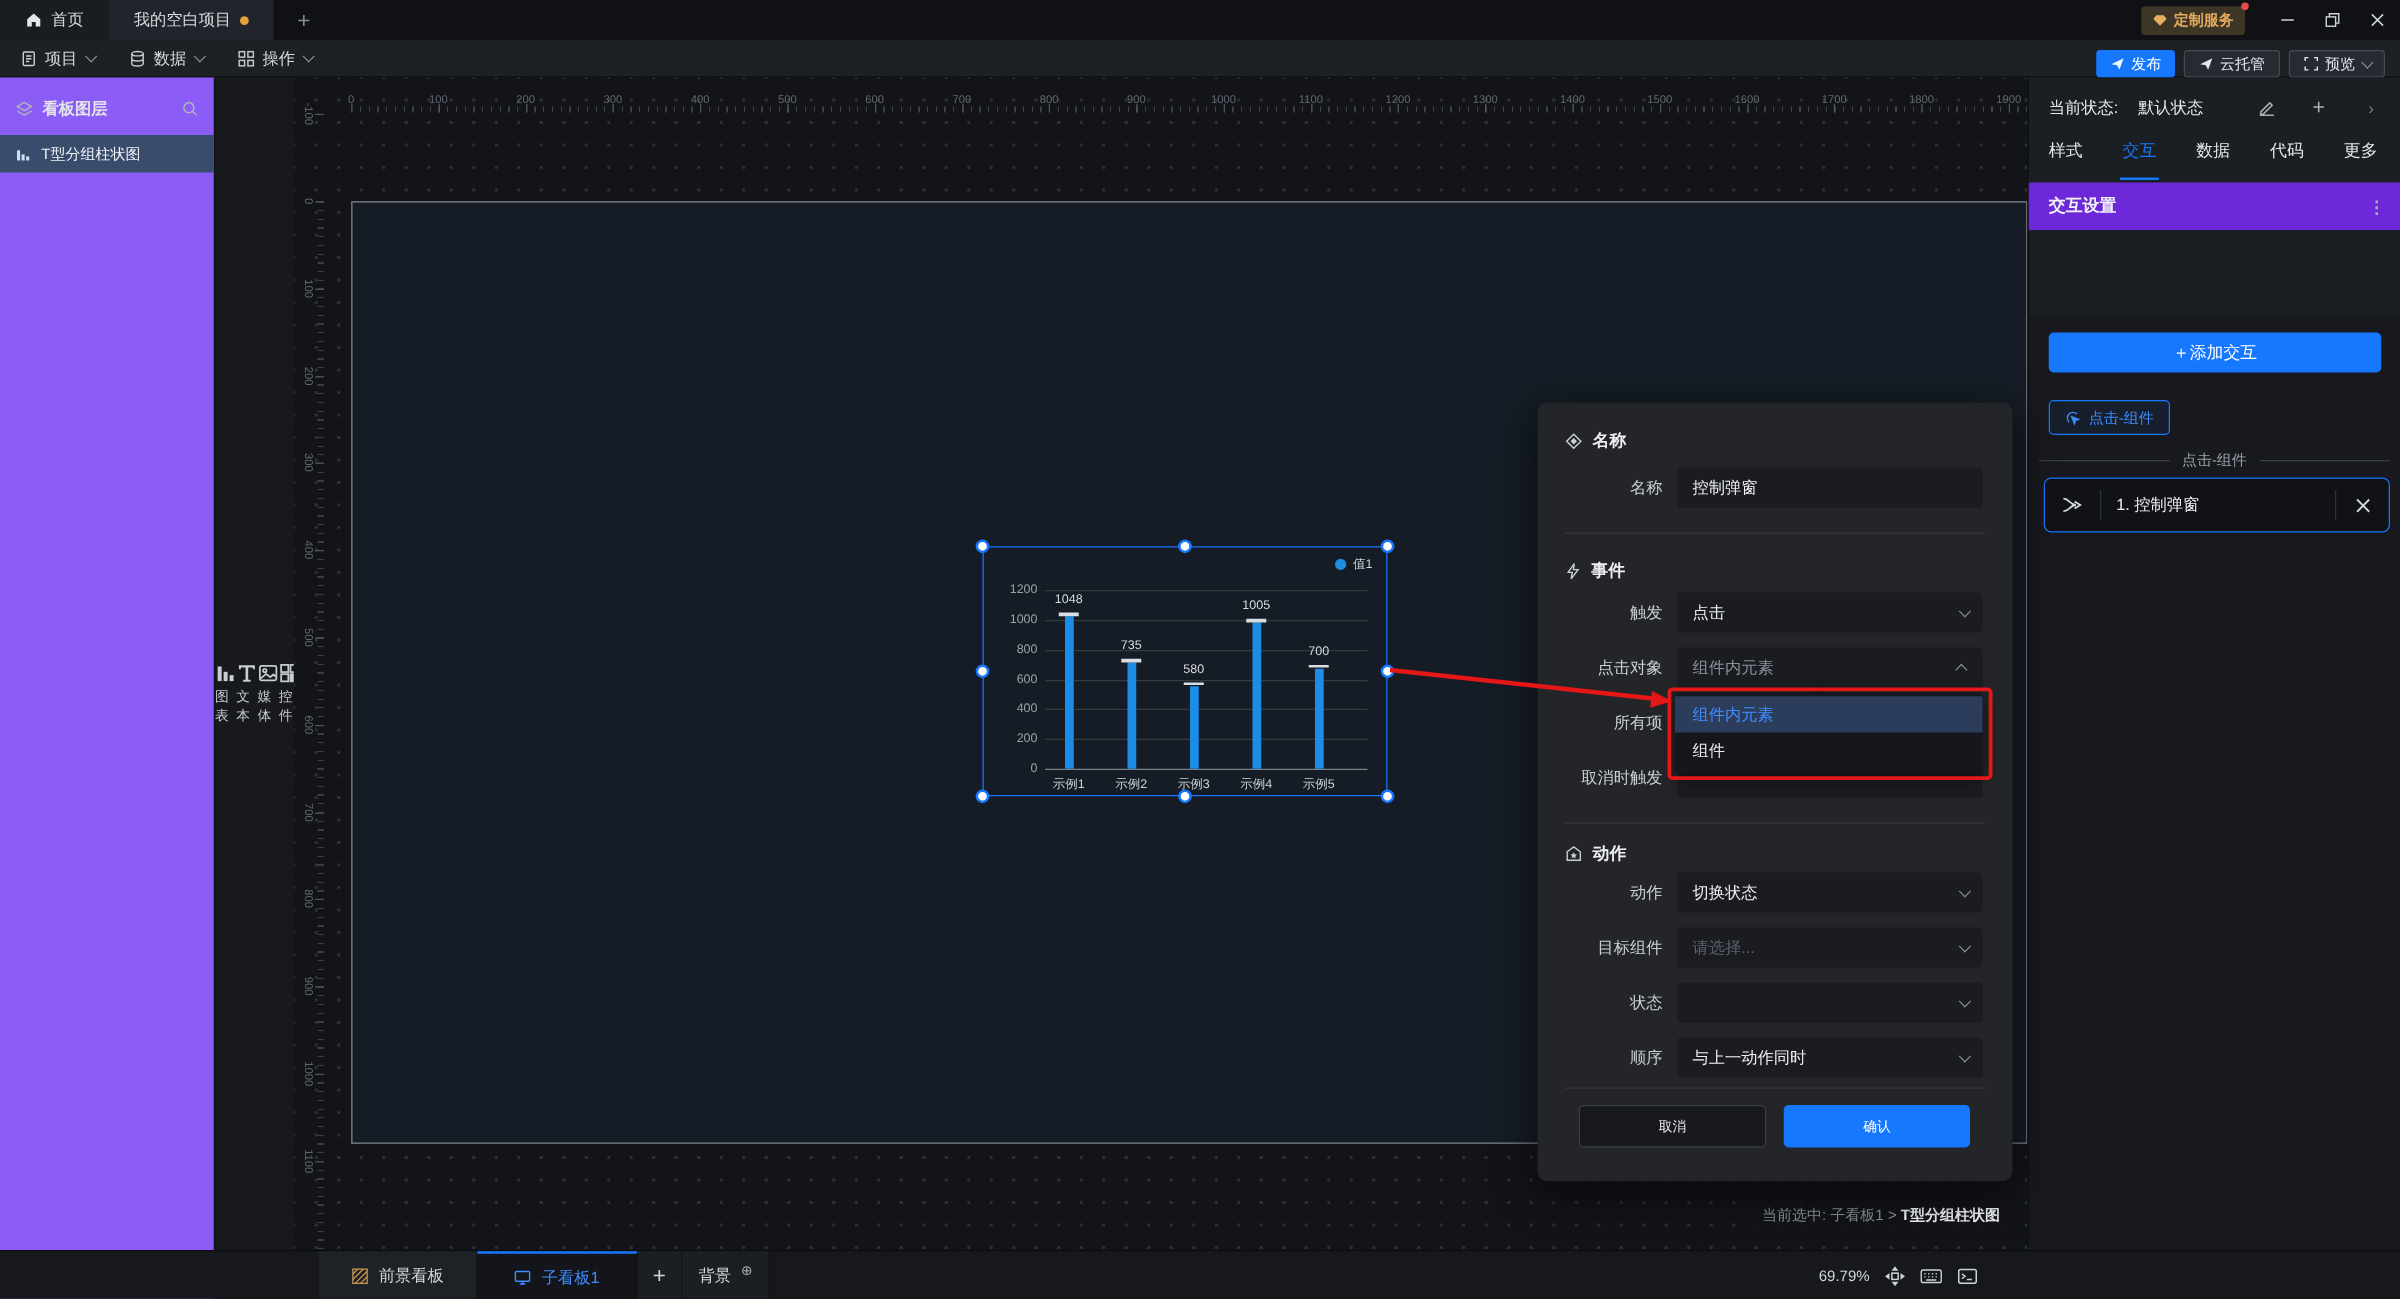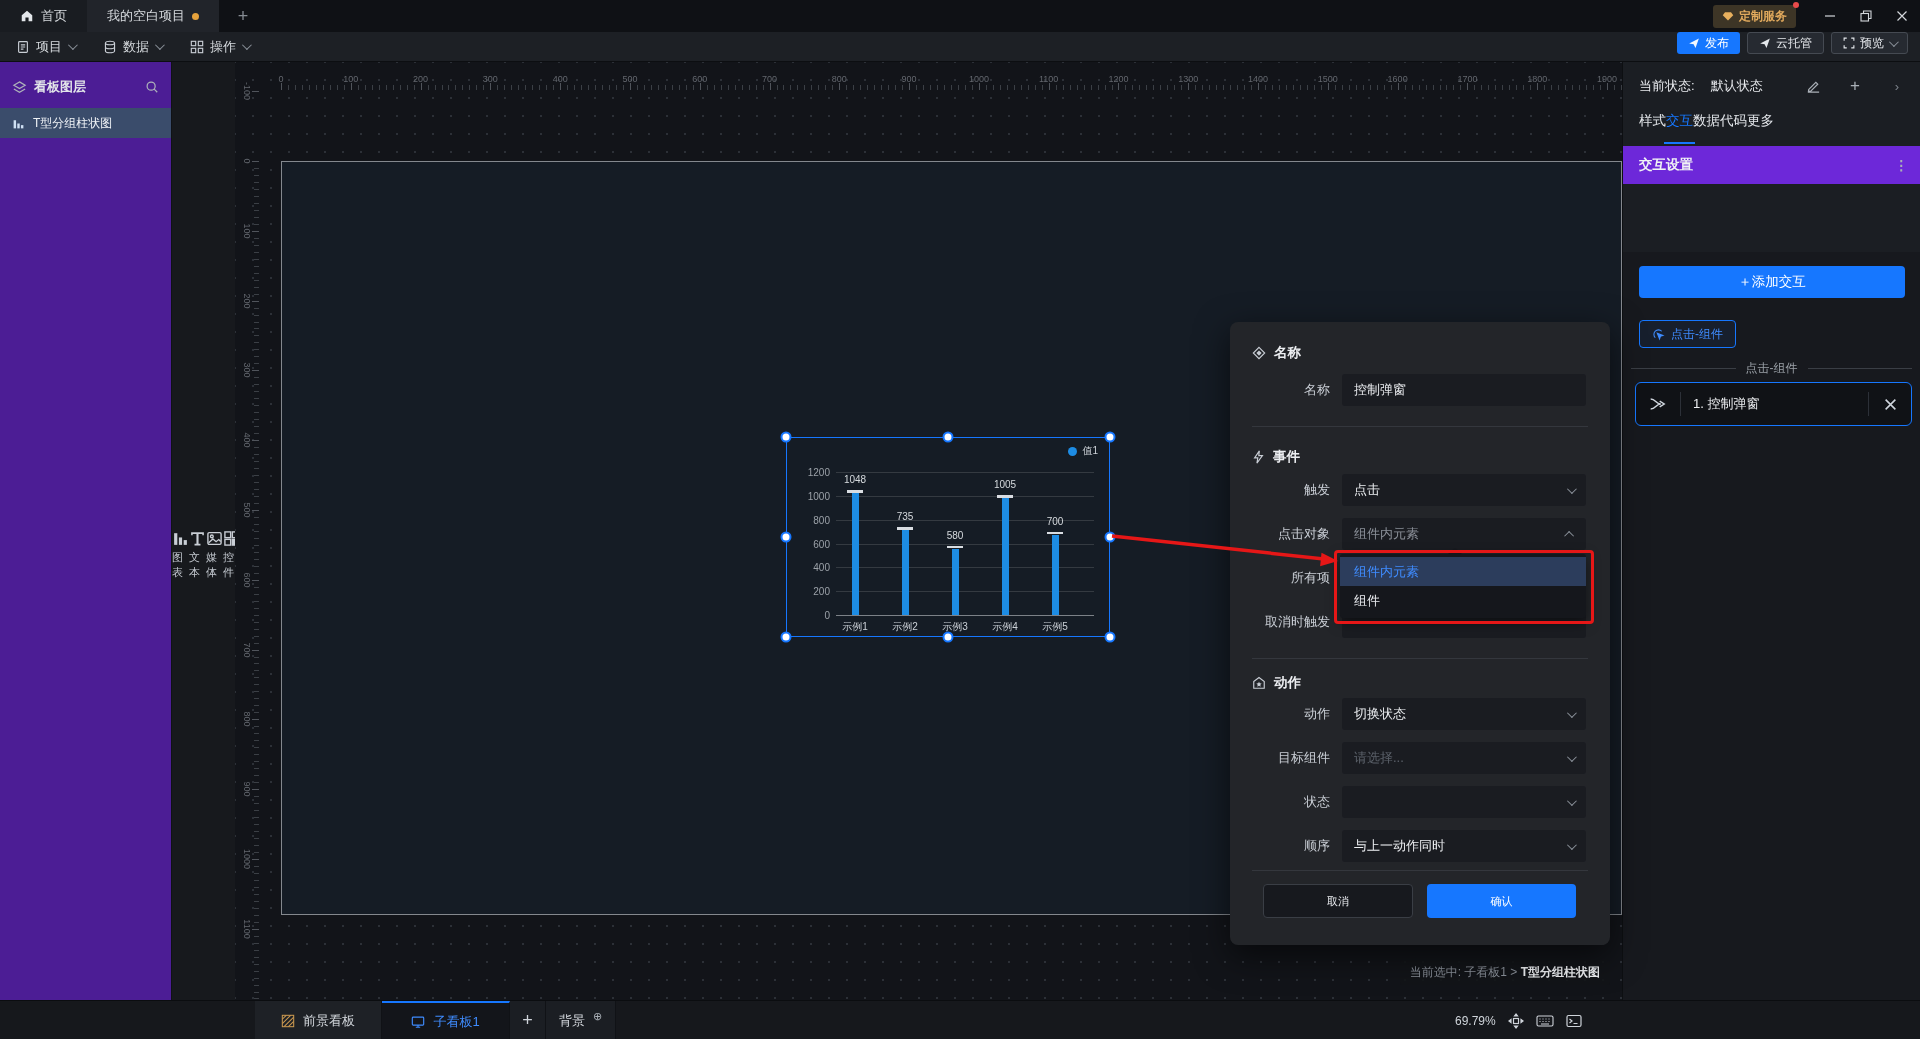--- a/index.html
+++ b/index.html
@@ -21,27 +21,27 @@
   .badge .reddot{position:absolute;top:-3px;right:-3px;width:6px;height:6px;border-radius:50%;background:#e84b4b;}
   .winbtn{width:36px;height:32px;display:flex;align-items:center;justify-content:center;color:#d3d7db;font-size:14px;}
 
   
   #menubar{position:absolute;left:0;top:32px;width:1920px;height:30px;background:#1d2025;
            border-bottom:1px solid #0c0e11;display:flex;align-items:center;padding-left:16px;gap:28px;}
   .menu-item{display:flex;align-items:center;gap:6px;font-size:13px;color:#d6dade;}
   .chev{width:7px;height:7px;border-right:1.4px solid #8a9099;border-bottom:1.4px solid #8a9099;
         transform:rotate(45deg) translateY(-2px);display:inline-block;}
   .chev.up{transform:rotate(-135deg) translateY(-2px);}
-  .menubar-right{position:absolute;right:12px;top:0;height:30px;display:flex;align-items:flex-start;gap:7px;}
+  .menubar-right{position:absolute;right:12px;top:0;height:30px;display:flex;align-items:flex-end;gap:7px;}
   .btn{height:22px;display:flex;align-items:center;gap:5px;padding:0 11px;border-radius:3px;font-size:12px;}
   .btn-publish{background:#1677ff;color:#fff;}
   .btn-ghost{background:#262a31;border:1px solid #454a52;color:#e4e7eb;}
 
   
-  #layers{position:absolute;left:0;top:62px;width:172px;height:977px;background:#4c1d95;border-right:1px solid #101216;}
+  #layers{position:absolute;left:0;top:62px;width:172px;height:977px;background:#8b5cf6;border-right:1px solid #101216;}
   .layers-head{display:flex;align-items:center;gap:7px;padding:16px 12px 12px 12px;}
   .layers-title{flex:1;font-size:13px;font-weight:bold;color:#e2e5e9;}
   .layer-item{height:30px;background:#3a4c6b;display:flex;align-items:center;gap:8px;padding:0 12px;font-size:12px;color:#f0f3f7;}
 
   
   #toolstrip{position:absolute;left:172px;top:62px;width:63px;height:977px;background:#17191d;
              display:flex;flex-direction:row;align-items:center;padding-top:8px;}
   .tool{display:flex;flex-direction:column;align-items:center;gap:3px;width:100%;padding:8px 0;font-size:11px;color:#c3c8cf;}
 
   
@@ -81,21 +81,21 @@
 
   .sel-hint{position:absolute;right:12px;top:898px;background:rgba(18,20,24,0.88);border-radius:3px;
             padding:4px 10px;font-size:12px;color:#8a9099;}
   .sel-hint b{color:#eef0f3;font-weight:bold;}
 
   
   #rightpanel{position:absolute;left:1622px;top:62px;width:298px;height:977px;background:#1b1e23;border-left:1px solid #0d0f12;}
   .rp-head{display:flex;align-items:center;padding:14px 10px 10px 16px;font-size:13px;color:#e8eaee;gap:16px;}
   .rp-head .grow{flex:1;}
   .rp-icon{width:26px;text-align:center;color:#aab0b7;}
-  .rp-tabs{display:flex;gap:0;padding:6px 0 0 16px;height:40px;}
+  .rp-tabs{display:flex;gap:32px;padding:6px 0 0 16px;height:40px;}
   .rp-tab{position:relative;font-size:13.5px;color:#e3e6ea;padding-bottom:10px;}
   .rp-tab.active{color:#1677ff;}
   .rp-tab.active::after{content:"";position:absolute;left:-2px;right:-2px;bottom:2px;height:2px;background:#1677ff;}
   .rp-section{height:38px;background:#6d28d9;display:flex;align-items:center;padding:0 12px 0 16px;
               font-size:13.5px;font-weight:bold;color:#f0f2f5;}
   .rp-section .grow{flex:1;}
   .rp-body{position:absolute;left:0;top:190px;right:0;bottom:0;background:#17191e;}
   .rp-add{position:absolute;left:16px;top:14px;width:266px;height:32px;background:#1677ff;border-radius:4px;
           color:#fff;font-size:13.5px;display:flex;align-items:center;justify-content:center;}
   .rp-chip{position:absolute;left:16px;top:68px;height:28px;border:1px solid #1677ff;border-radius:4px;

